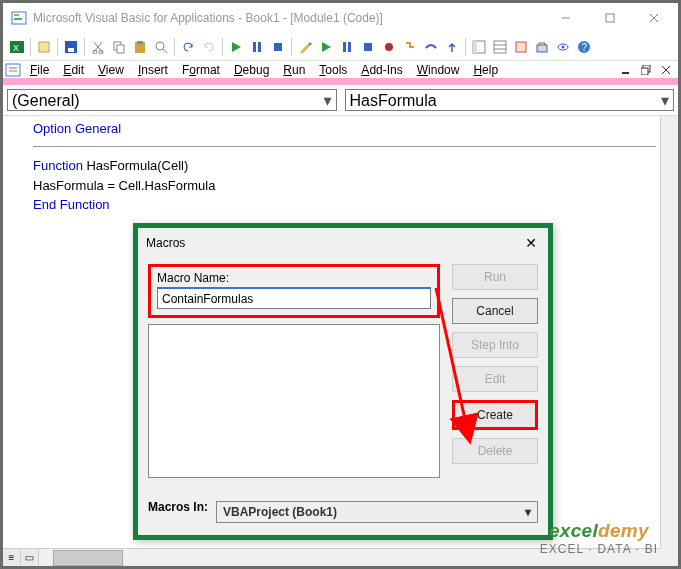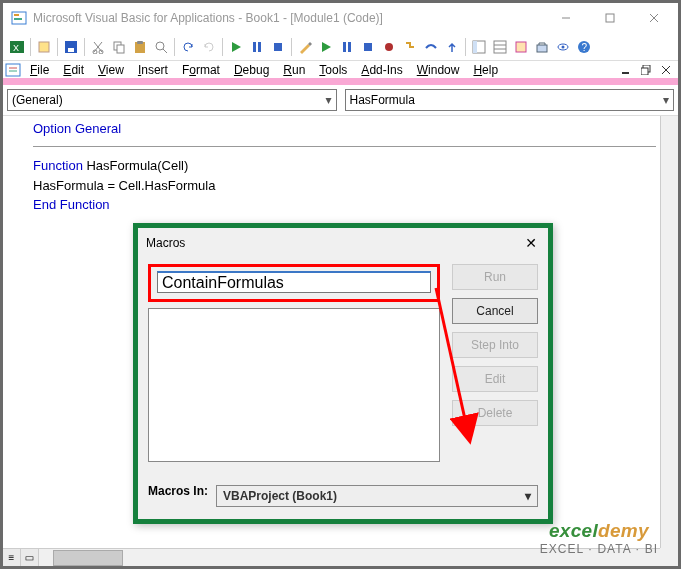--- a/index.html
+++ b/index.html
@@ -12,38 +12,38 @@
   .toolbar { display: flex; align-items: center; gap: 1px; padding: 2px 4px; border-bottom: 1px solid #ddd; height: 28px; }
   .tb-btn { width: 20px; height: 20px; display: flex; align-items: center; justify-content: center; }
   .tb-sep { width: 1px; height: 18px; background: #ccc; margin: 0 2px; }
   .menubar { display: flex; align-items: center; padding: 2px 2px; border-bottom: 7px solid #f9a8d4; height: 24px; font-size: 12px; }
   .menubar .app-icon-small { width: 16px; height: 16px; margin-right: 2px; }
   .menu-item { padding: 2px 7px; }
   .menu-item u { text-decoration: underline; }
   .menu-spacer { flex: 1; }
   .mdi-btn { width: 18px; height: 16px; display:flex; align-items:center; justify-content:center; margin: 0 1px; }
   .combos { display: flex; gap: 8px; padding: 4px; border-bottom: 1px solid #ddd; }
-  .combo { flex: 1; border: 1px solid #7a7a7a; height: 22px; font-size: 12px; background: #fff; padding: 0 4px; display: flex; align-items: center; justify-content: space-between; }
+  .combo { flex: 1; border: 1px solid #7a7a7a; height: 22px; font-size: 16px; background: #fff; padding: 0 4px; display: flex; align-items: flex-end; justify-content: space-between; }
   .combo .chev { color: #555; }
   .code-area { position: relative; flex: 1; background: #fff; overflow: hidden; }
   .code-pane { position: absolute; left: 30px; top: 4px; right: 22px; bottom: 22px; font-family: Consolas, "Courier New", monospace; font-size: 13px; line-height: 1.4; white-space: pre;}
   .code-ruler { position: absolute; left: 30px; right: 22px; top: 30px; height: 1px; background: #999; }
   .hscroll { position: absolute; bottom: 0; left: 0; right: 18px; height: 18px; background:#f0f0f0; border-top:1px solid #ccc; display:flex; align-items:center; }
   .hscroll .view-btn { width: 18px; height: 18px; border-right:1px solid #ccc; display:flex; align-items:center; justify-content:center; background:#eaeaea; font-size:10px;}
   .hscroll .thumb { position:absolute; left:50px; height:16px; width:70px; top:1px; background:#ccc; border:1px solid #aaa; }
   .vscroll { position: absolute; right: 0; top: 0; bottom: 18px; width: 18px; background:#f0f0f0; border-left:1px solid #ccc;}
   .corner { position:absolute; right:0; bottom:0; width:18px; height:18px; background:#f0f0f0; }
   .kw { color: #0000c8; }
   .dialog { position: absolute; left: 130px; top: 220px; width: 420px; background: #f0f0f0; border: 5px solid #15803d; box-shadow: 2px 2px 8px rgba(0,0,0,0.25); z-index: 50; font-size: 12px; }
   .dlg-title { display:flex; align-items:center; justify-content: space-between; padding: 6px 8px; }
   .dlg-close { width: 18px; height: 18px; display:flex; align-items:center; justify-content:center; font-size:14px; }
   .dlg-body { padding: 6px 10px 12px 10px; position: relative; }
   .macro-box { border: 3px solid #ff0000; padding: 4px 6px 6px 6px; margin-right: 98px;}
   .macro-label { margin-bottom: 2px; }
-  .macro-input { width: 100%; border: 1px solid #777; border-top: 2px solid #3b77c6; font-size: 16px; padding: 2px 4px; background:#fff; height: 22px; }
+  .macro-input { width: 100%; border: 1px solid #777; border-top: 2px solid #3b77c6; font-size: 12px; padding: 2px 4px; background:#fff; height: 22px; }
   .macro-list { border: 1px solid #888; height: 154px; margin-top: 6px; margin-right: 98px; background: #fff; }
   .btn-col { position: absolute; right: 10px; top: 6px; width: 86px; display:flex; flex-direction:column; gap: 8px; }
   .btn { height: 26px; border: 1px solid #aaa; background: #e8e8e8; color: #666; display:flex; align-items:center; justify-content:center; font-size:12px; }
   .btn-disabled { color: #a8a8a8; border-color:#ccc; }
   .btn-active { color:#222; border-color:#888; }
   .btn-create { border: 3px solid #ff0000; height: 30px; color: #222; }
   .bottom-row { display:flex; align-items:center; gap: 8px; margin-top: 12px; font-weight: bold; }
   .combo-small { flex:1; border:1px solid #888; height:22px; background:#eee; display:flex; align-items:center; justify-content: space-between; padding: 0 6px; font-size:12px; color:#333;margin-top:11px;}
   .arrow { position:absolute; z-index:60; pointer-events:none; }
   .watermark { position:absolute; right: 20px; bottom: 10px; z-index:100; text-align:center; font-family: inherit; }
@@ -307,29 +307,31 @@
   </div>
 </div>
 
 <div class="dialog">
   <div class="dlg-title">
     <span>Macros</span>
     <div class="dlg-close">✕</div>
   </div>
   <div class="dlg-body">
     <div class="macro-box">
+      <div class="macro-label">Macro Name:</div>
       <input class="macro-input" value="ContainFormulas" style="">
     </div>
     <div class="macro-list"></div>
 
     <div class="btn-col">
       <div class="btn btn-disabled">Run</div>
       <div class="btn btn-active">Cancel</div>
       <div class="btn btn-disabled">Step Into</div>
       <div class="btn btn-disabled">Edit</div>
+      <div class="btn btn-create">Create</div>
       <div class="btn btn-disabled">Delete</div>
     </div>
 
     <div class="bottom-row">
       <span>Macros In:</span>
       <div class="combo-small">
         <span>VBAProject (Book1)</span>
         <span>▾</span>
       </div>
     </div>

